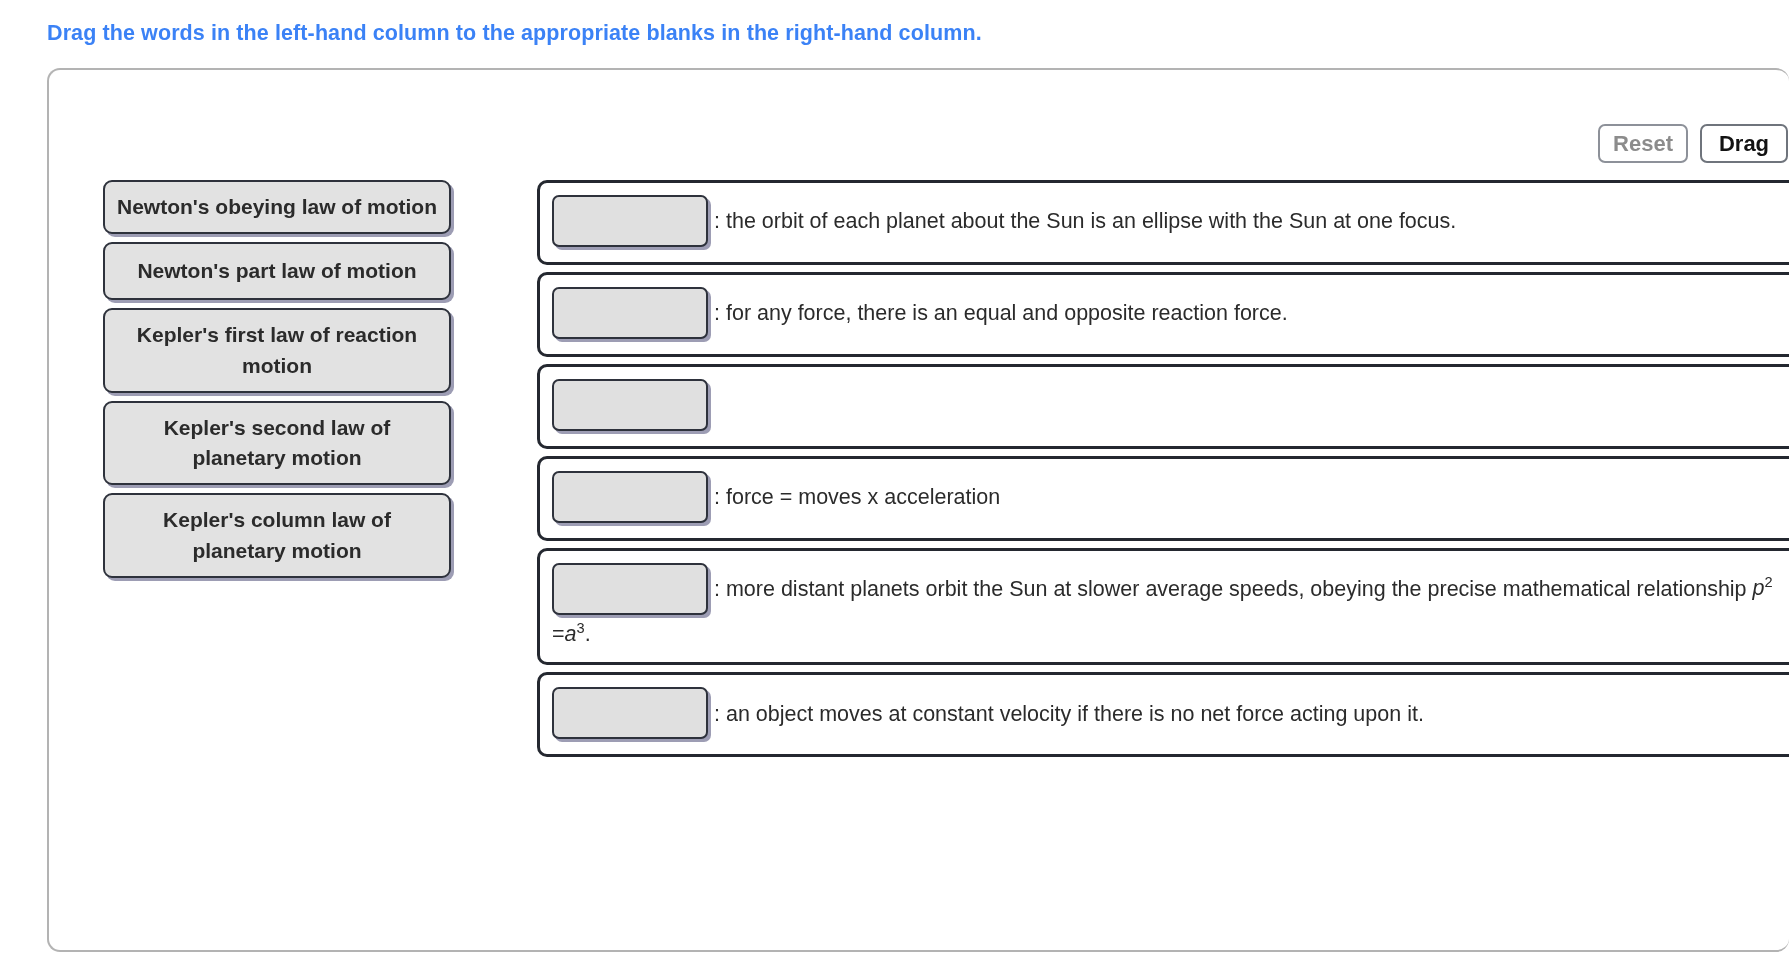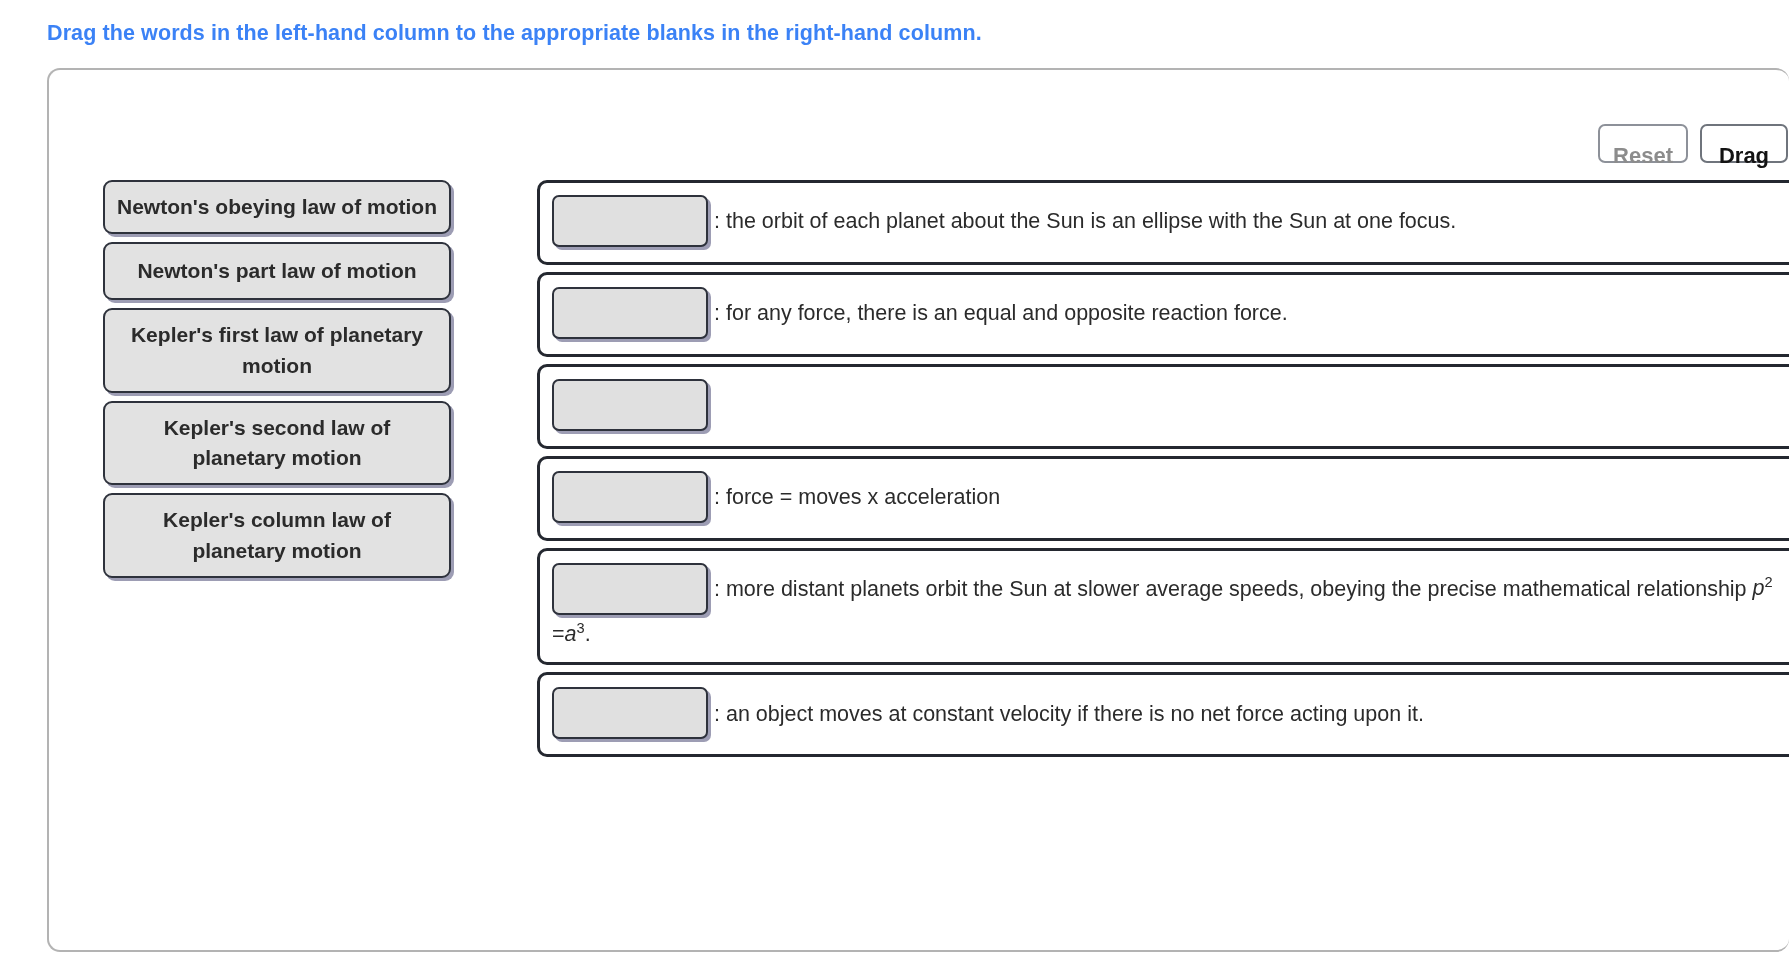--- a/index.html
+++ b/index.html
@@ -48,21 +48,21 @@
     position: absolute;
     right: 1px;
     top: 54px;
     display: flex;
     gap: 12px;
     align-items: center;
   }
   .tool-btn {
     min-width: 88px;
     height: 39px;
-    padding: 12px 13px;
+    padding: 0 13px;
     border: 2px solid #8d9199;
     border-radius: 7px;
     background: #ffffff;
     font-family: "Liberation Sans", sans-serif;
     font-size: 22px;
     font-weight: bold;
     line-height: 35px;
     text-align: center;
     color: #8c8c8c;
     cursor: pointer;
@@ -159,21 +159,21 @@
   <div class="toolbar">
     <button class="tool-btn">Reset</button>
     <button class="tool-btn enabled">Drag</button>
   </div>
 
   <div class="columns">
 
     <div class="word-bank">
       <div class="word-tile">Newton's obeying law of motion</div>
       <div class="word-tile one-line">Newton's part law of motion</div>
-      <div class="word-tile">Kepler's first law of planetary motion</div>
+      <div class="word-tile">Kepler's first law of reaction motion</div>
       <div class="word-tile">Kepler's second law of planetary motion</div>
       <div class="word-tile">Kepler's column law of planetary motion</div>
     </div>
 
     <div class="statements">
 
       <div class="statement">
         <span class="statement-body">
           <span class="blank"></span><span class="statement-text">: the orbit of each planet about the Sun is an ellipse with the Sun at one focus.</span>
         </span>

